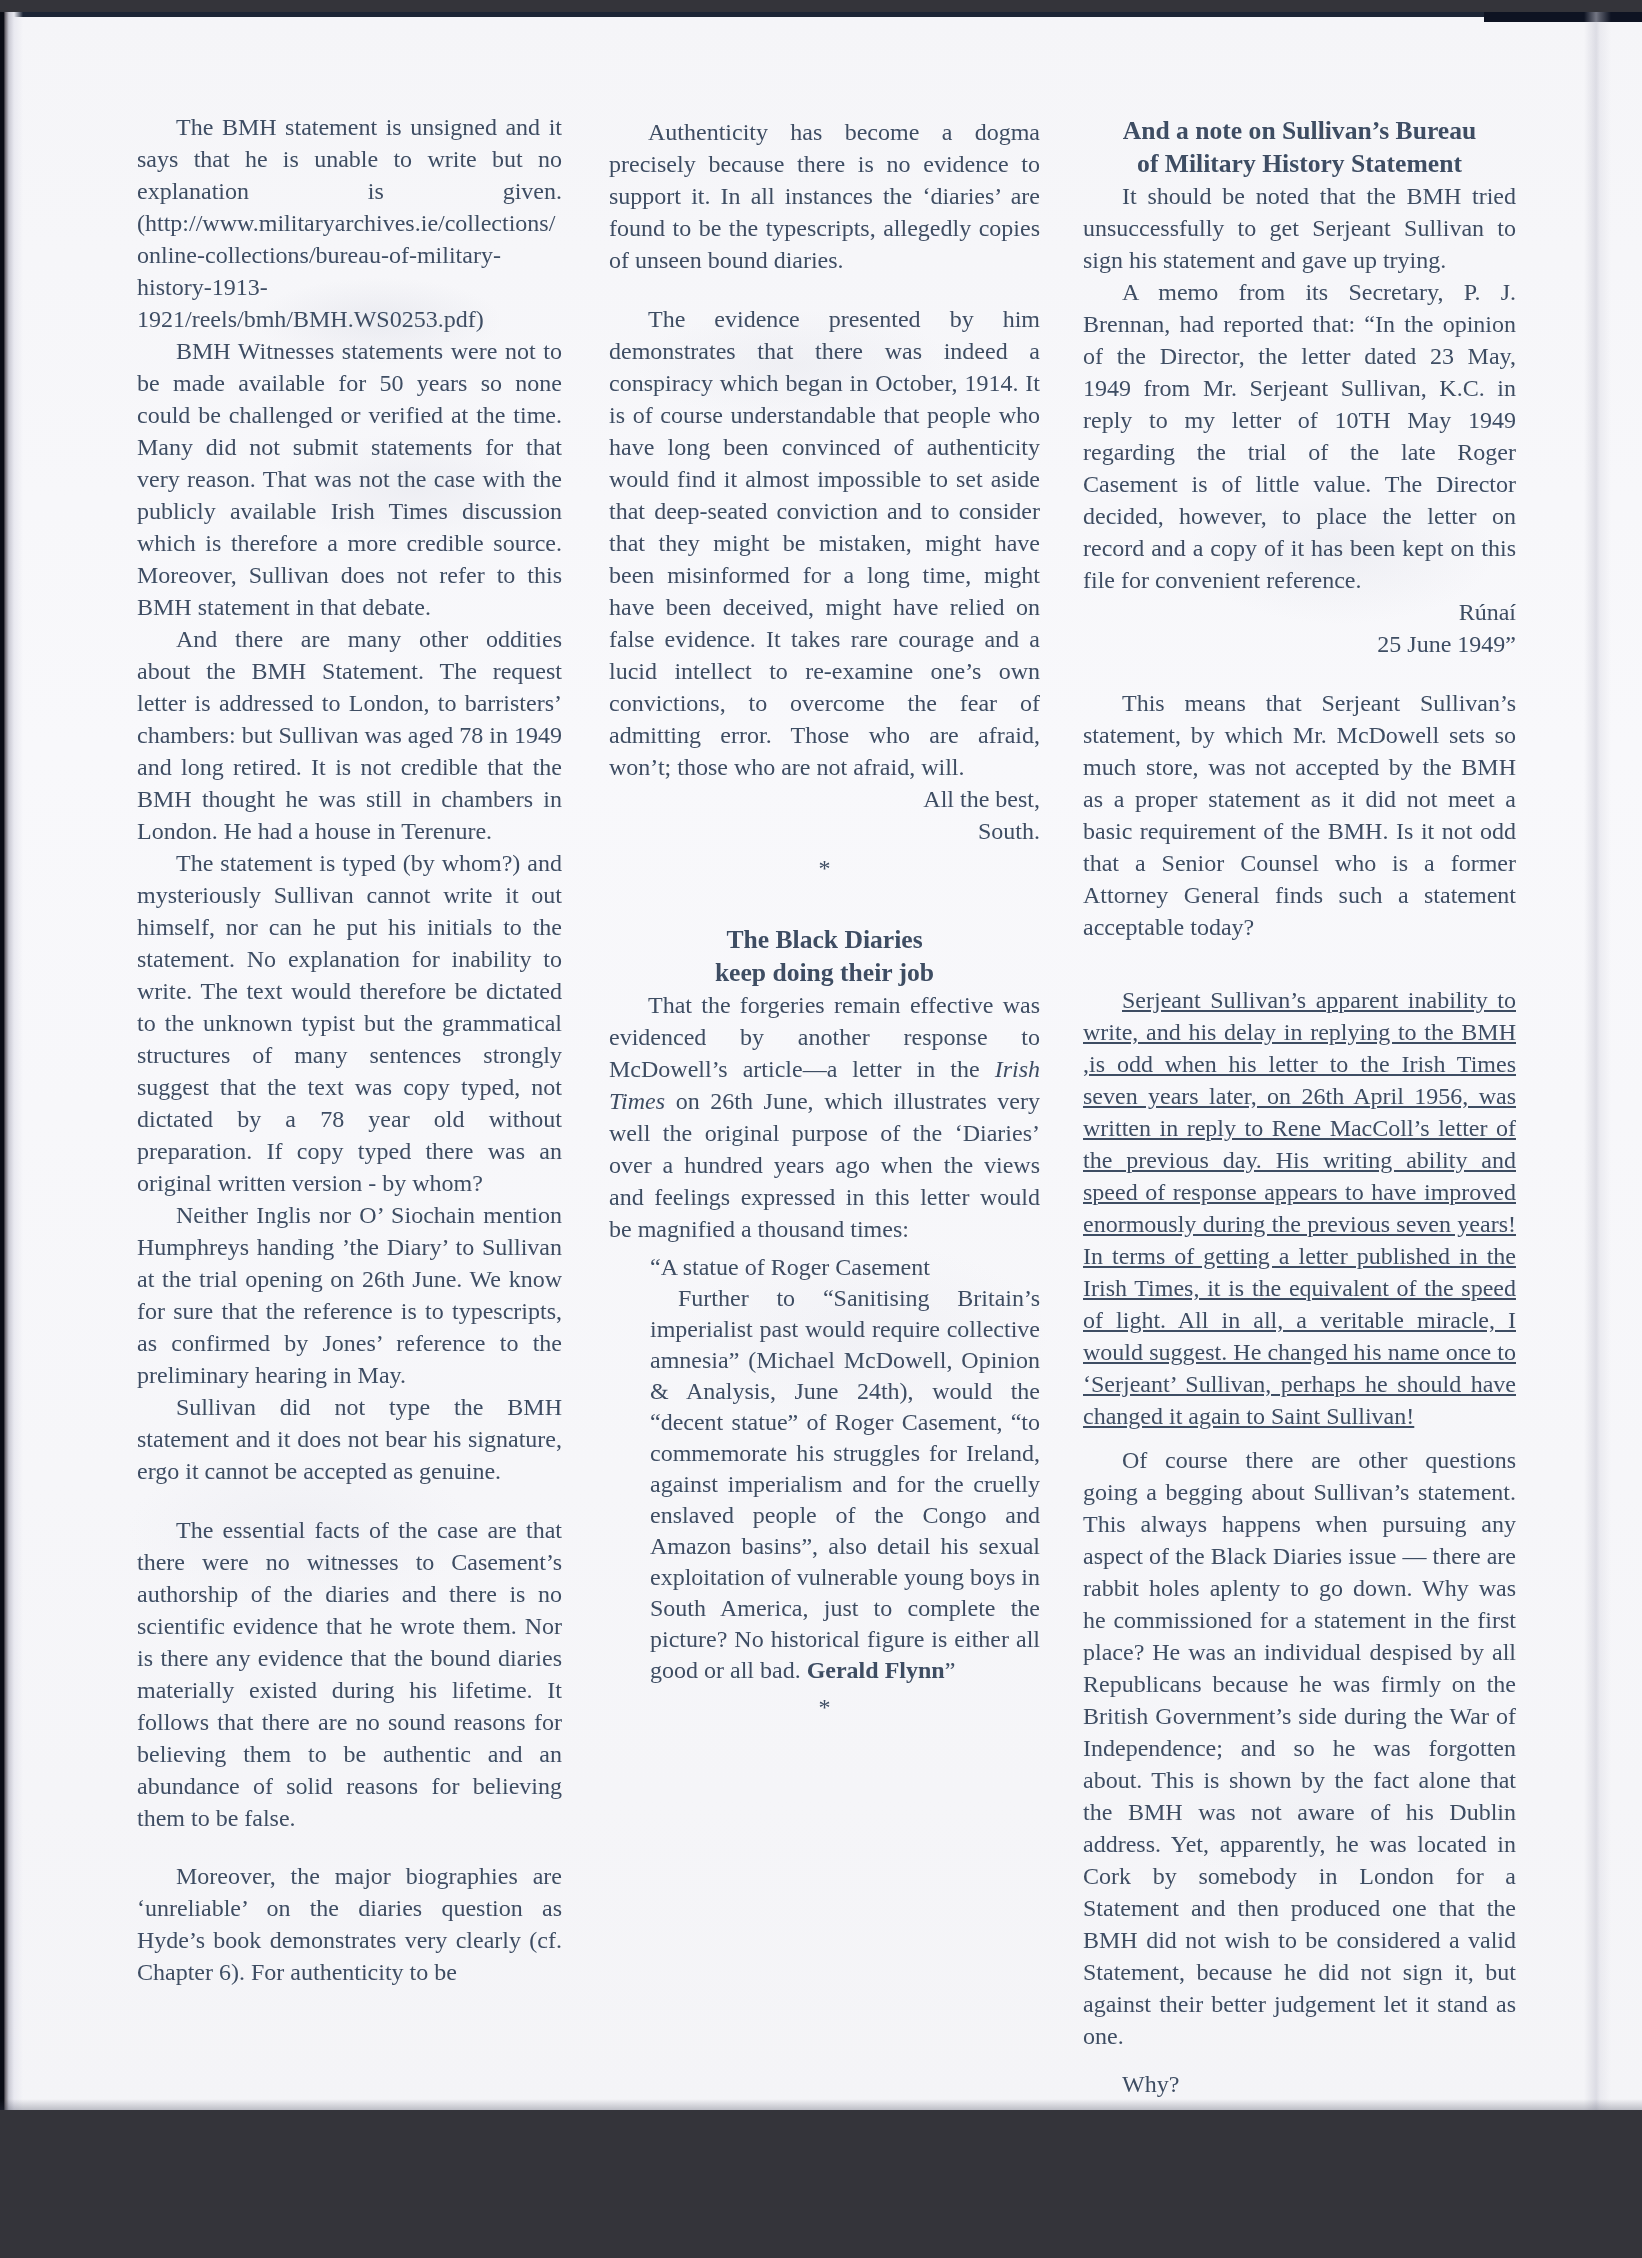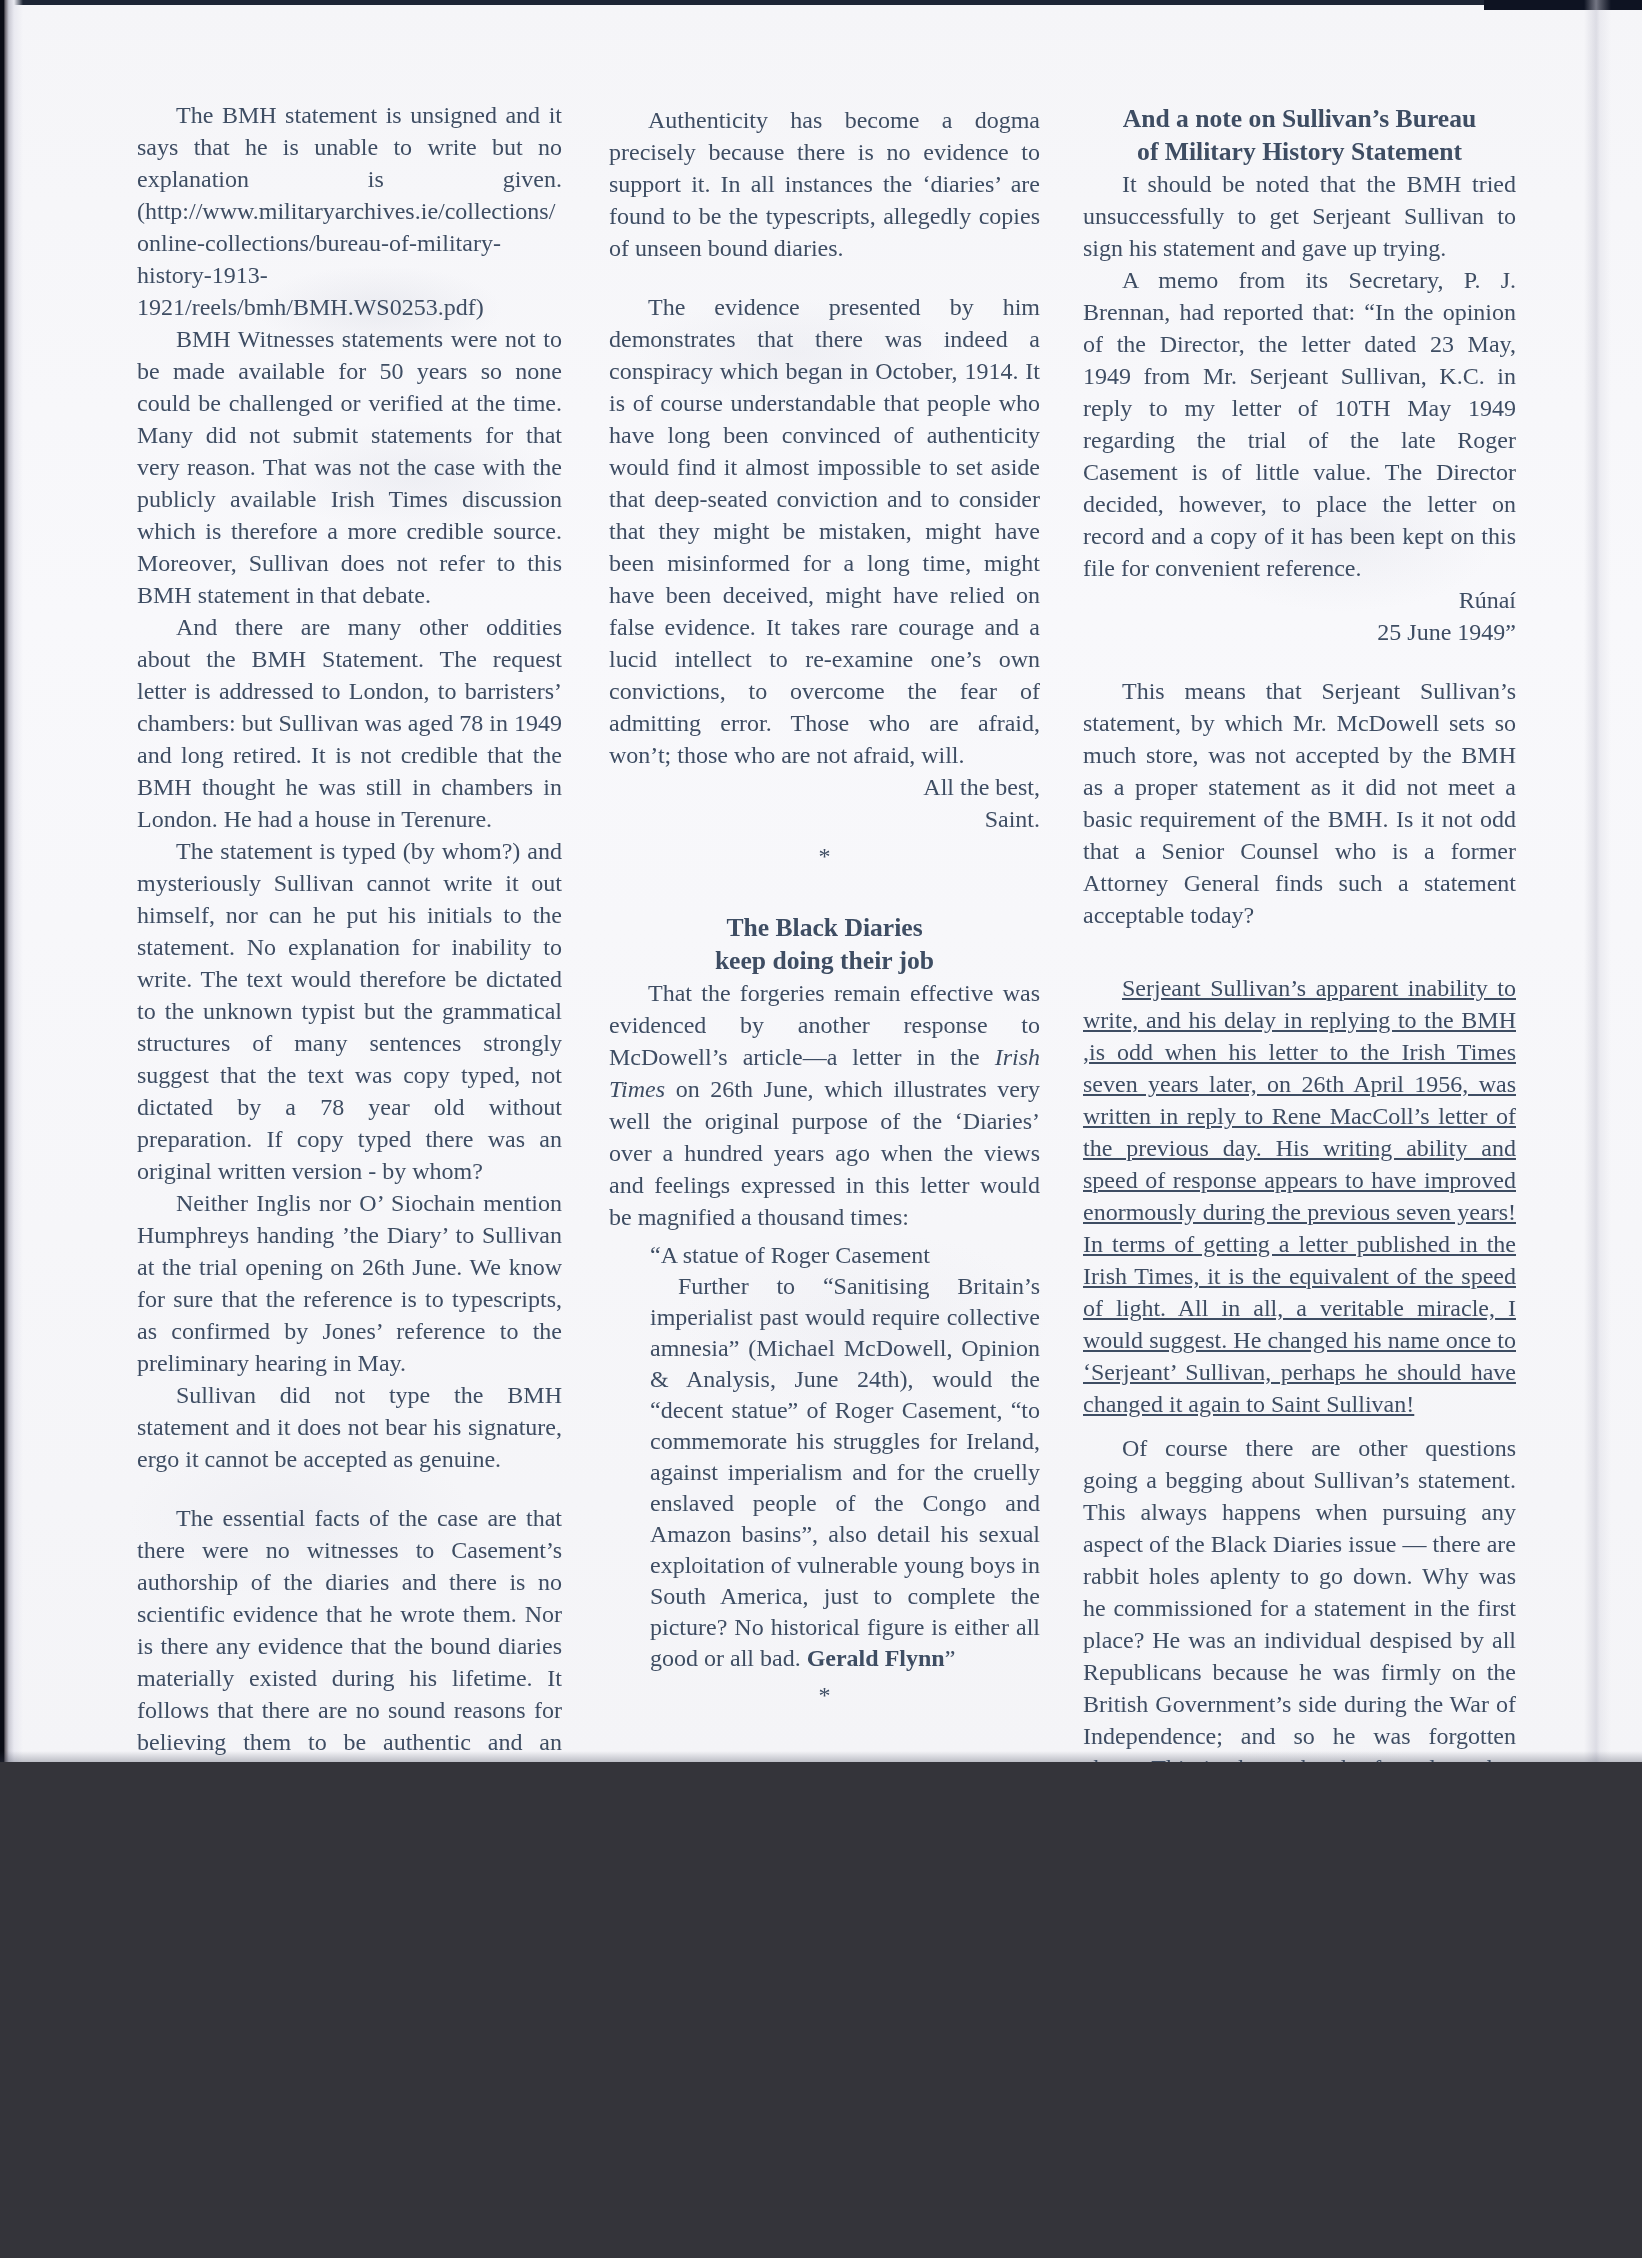--- a/index.html
+++ b/index.html
@@ -1,19 +1,19 @@
 <!DOCTYPE html>
 <html style="font-size:14px"><head>
 <meta charset="utf-8">
 <style>
   html,body{margin:0;padding:0;background:#34343a;}
   .page{
     position:relative;
-    width:1643px;height:1762px;
-    margin:0 auto;
+    width:1643px;height:2098px;
+    margin:12px auto;
     background:linear-gradient(180deg,#f5f5f8 0%,#f8f8fb 35%,#f6f6f9 70%,#f4f4f7 100%);
     overflow:hidden;
     font-family:"Liberation Serif", serif;
     color:#3e4d63;
   }
   
   .edge-top{position:absolute;top:0;left:0;right:0;height:5.3px;background:#1d2535;}
   .edge-top-right{position:absolute;top:0;right:0;width:159px;height:9.7px;background:#0e1322;}
   .edge-left{position:absolute;top:0;bottom:0;left:0;width:23px;
     background:linear-gradient(90deg,#0b0d15 0px,#0b0d15 3.5px,#6e6a72 5.3px,#c9c9d3 8.8px,#e9e9f0 14px,rgba(246,246,249,0) 23px);}
@@ -73,21 +73,21 @@
     <p class="para indent">Neither Inglis nor O’ Siochain mention Humphreys handing ’the Diary’ to Sullivan at the trial opening on 26th June. We know for sure that the reference is to typescripts, as confirmed by Jones’ reference to the preliminary hearing in May.</p>
     <p class="para indent">Sullivan did not type the BMH statement and it does not bear his signature, ergo it cannot be accepted as genuine.</p>
     <p class="para indent sp">The essential facts of the case are that there were no witnesses to Casement’s authorship of the diaries and there is no scientific evidence that he wrote them. Nor is there any evidence that the bound diaries materially existed during his lifetime. It follows that there are no sound reasons for believing them to be authentic and an abundance of solid reasons for believing them to be false.</p>
     <p class="para indent sp">Moreover, the major biographies are ‘unreliable’ on the diaries question as Hyde’s book demonstrates very clearly (cf. Chapter 6).  For authenticity to be</p>
   </main>
 
   <main class="col col2">
     <p class="para indent">Authenticity has become a dogma precisely because there is no evidence to support it. In all instances the ‘diaries’ are found to be the typescripts, allegedly copies of unseen bound diaries.</p>
     <p class="para indent sp">The evidence presented by him demonstrates that there was indeed a conspiracy which began in October, 1914. It is of course understandable that people who have long been convinced of authenticity would find it almost impossible to set aside that deep-seated conviction and to consider that they might be mistaken, might have been misinformed for a long time, might have been deceived, might have relied on false evidence. It takes rare courage and a lucid intellect to re-examine one’s own convictions, to overcome the fear of admitting error. Those who are afraid, won’t; those who are not afraid, will.</p>
     <p class="para right">All the best,</p>
-    <p class="para right">Saint.</p>
+    <p class="para right">South.</p>
     <p class="para center star">*</p>
     <h2 class="heading mt-heading">
       <span class="hline">The Black Diaries</span>
       <span class="hline">keep doing their job</span>
     </h2>
     <p class="para indent">
       <span>That the forgeries remain effective was  evidenced by another response to McDowell’s article—a letter  in the </span><em>Irish Times</em><span> on 26th June, which  illustrates very well the original purpose of the ‘Diaries’ over a hundred years ago when the views and feelings expressed  in this letter would be magnified a thousand times:</span>
     </p>
     <div class="letter">
       <p class="para">“A statue of Roger Casement</p>

